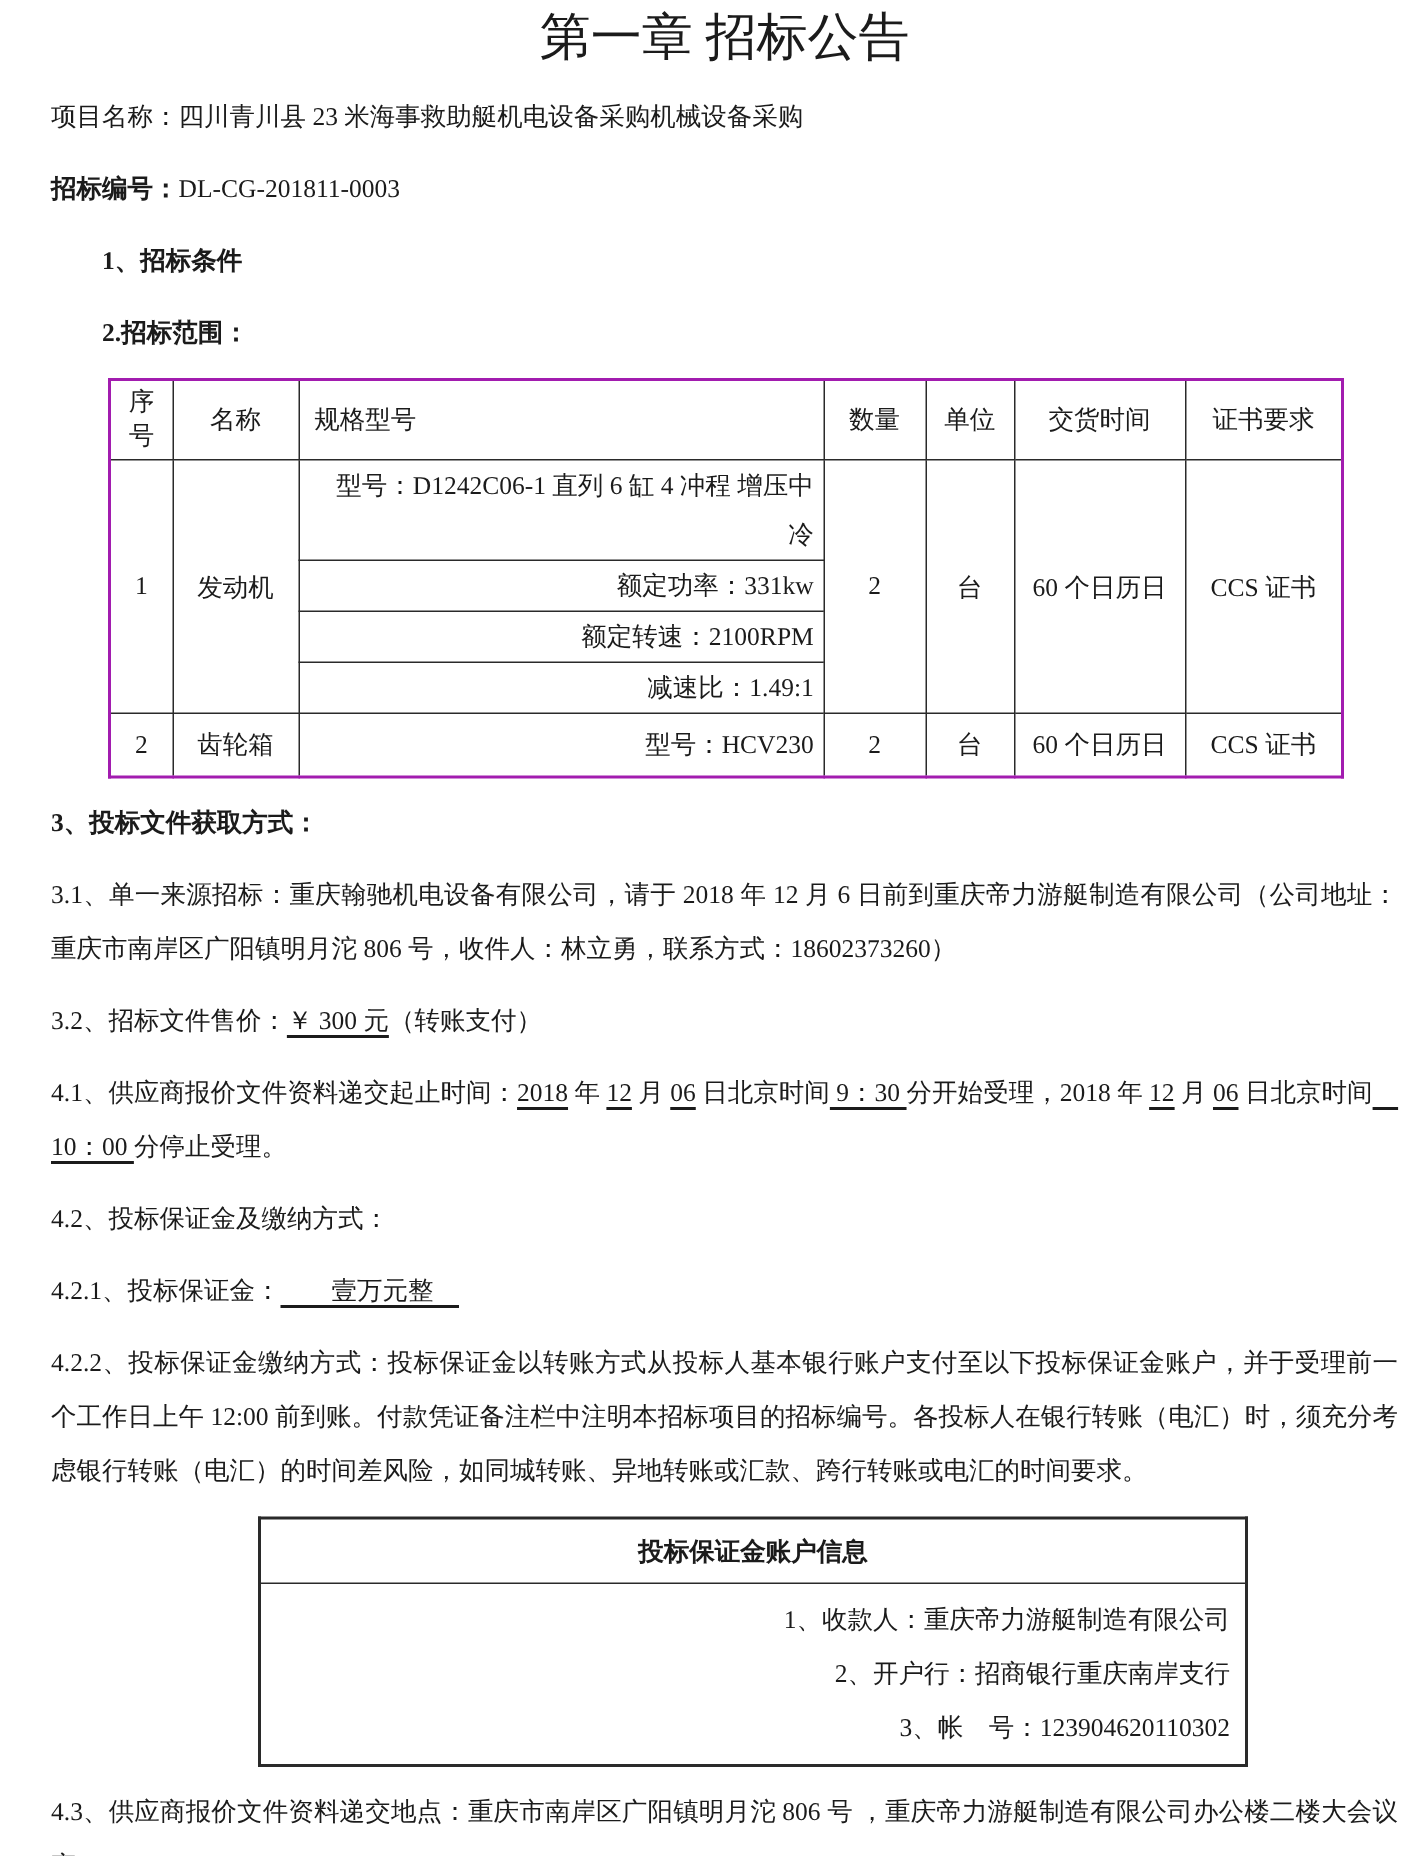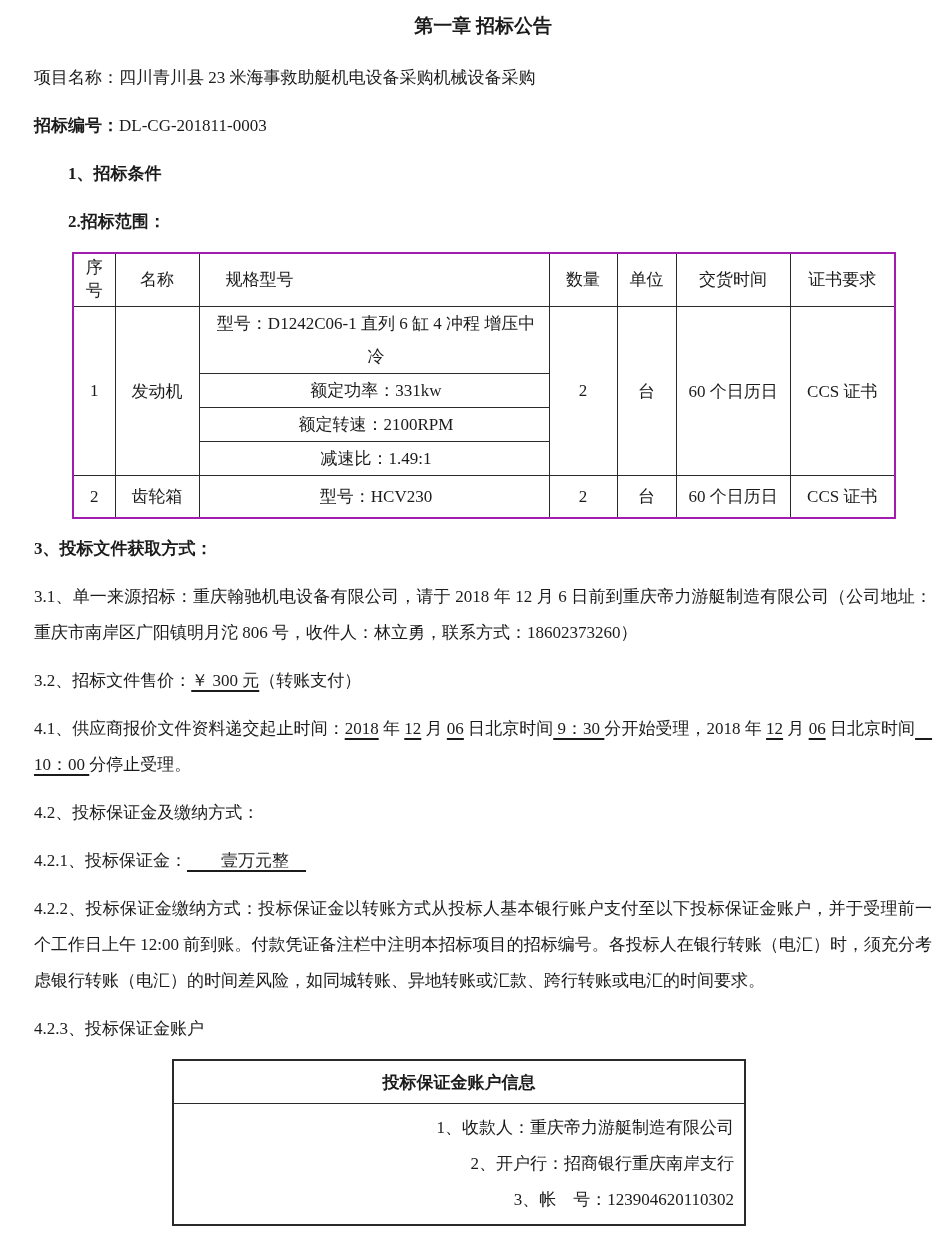--- a/index.html
+++ b/index.html
@@ -7,22 +7,22 @@
     width: 950px;
     box-sizing: border-box;
     padding: 6px 6px 14px 22px;
     font-family: "Liberation Serif", "DejaVu Serif", serif;
     color: #1b1b1b;
     font-size: 17px;
     background: #ffffff;
   }
   .doc-title {
     text-align: center;
-    font-size: 19px;
-    font-weight: bold;
+    font-size: 34px;
+    font-weight: normal;
     margin: 2px 0 16px 0;
     line-height: 36px;
   }
   p.line {
     margin: 12px;
     line-height: 36px;
     text-align: justify;
   }
   .bold { font-weight: bold; }
   .indent2 { text-indent: 2em; }
@@ -43,36 +43,36 @@
     font-weight: normal;
     padding: 2px 4px;
     overflow: hidden;
   }
   table.scope-table th {
     height: 48px;
     text-align: center;
     line-height: 1.35;
     vertical-align: middle;
   }
-  table.scope-table th.spec-h { text-align: left; padding-left: 26px; }
+  table.scope-table th.spec-h { text-align: left; padding-left: 10px; }
   table.scope-table td.center { text-align: center; vertical-align: middle; }
   table.scope-table td.spec {
-    text-align: center;
+    text-align: right;
     padding: 0 6px 0 10px;
     height: 33px;
     line-height: 33px;
     box-sizing: border-box;
   }
   table.scope-table tr.last-row td { height: 37px; }
   table.scope-table tr.last-row td.spec { line-height: 37px; }
 
   
   table.deposit-table {
     border-collapse: collapse;
-    width: 574px;
+    width: 660px;
     margin: 7px 0 7px 150px;
     border: 2px solid #2a2a2a;
   }
   table.deposit-table td { border: 1px solid #2a2a2a; }
   td.dep-title {
     height: 40px;
     text-align: center;
     font-weight: bold;
     vertical-align: middle;
     font-size: 17px;
@@ -155,21 +155,20 @@
 
 
   <p class="line"><span>4.1、供应商报价文件资料递交起止时间：</span><span class="seg-u">2018</span><span> 年 </span><span class="seg-u">12</span><span> 月 </span><span class="seg-u">06</span><span> 日北京时间</span><span class="seg-u"> 9：30 </span><span>分开始受理，2018 年 </span><span class="seg-u">12</span><span> 月 </span><span class="seg-u">06</span><span> 日北京时间</span><span class="seg-u">　10：00 </span><span>分停止受理。</span></p>
 
   <p class="line">4.2、投标保证金及缴纳方式：</p>
 
   <p class="line"><span>4.2.1、投标保证金：</span><span class="seg-u">　　壹万元整　</span></p>
 
   <p class="line">4.2.2、投标保证金缴纳方式：投标保证金以转账方式从投标人基本银行账户支付至以下投标保证金账户，并于受理前一个工作日上午 12:00 前到账。付款凭证备注栏中注明本招标项目的招标编号。各投标人在银行转账（电汇）时，须充分考虑银行转账（电汇）的时间差风险，如同城转账、异地转账或汇款、跨行转账或电汇的时间要求。</p>
 
-  <p class="line">4.2.3、投标保证金账户</p>
 
   <table class="deposit-table">
     <tbody>
       <tr>
         <td class="dep-title">投标保证金账户信息</td>
       </tr>
       <tr>
         <td class="dep-body">
           <div class="dep-row">1、收款人：重庆帝力游艇制造有限公司</div>
           <div class="dep-row">2、开户行：招商银行重庆南岸支行</div>

